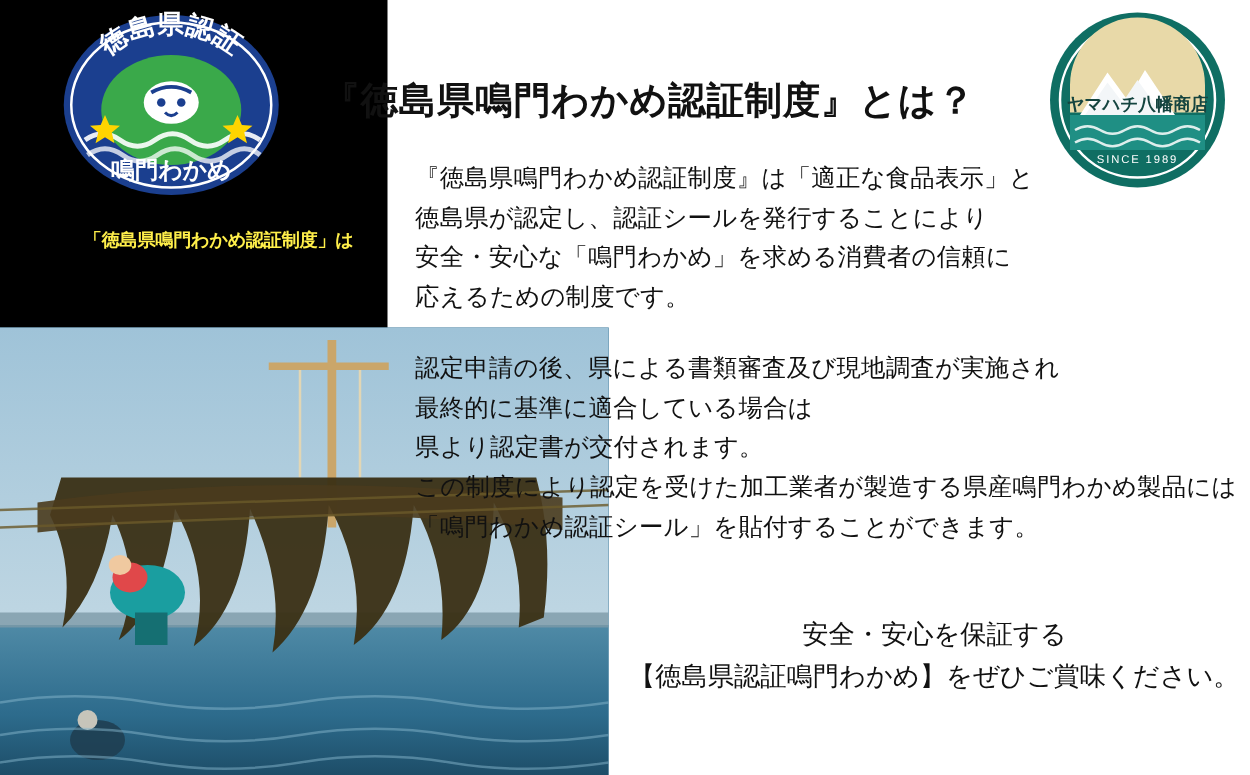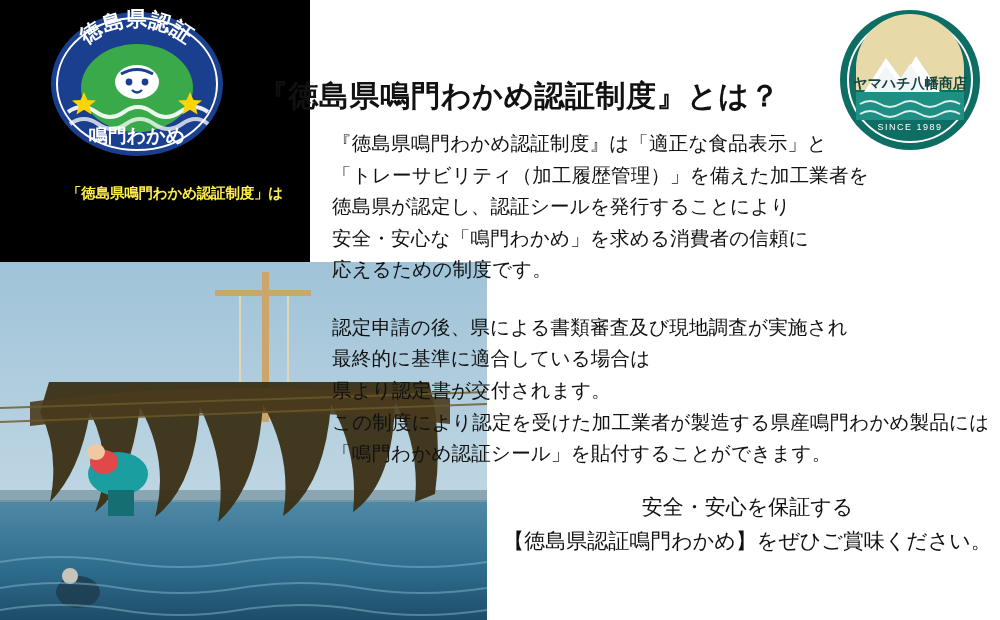--- a/index.html
+++ b/index.html
@@ -68,21 +68,21 @@
     right: 18px;
     top: 8px;
     width: 144px;
     height: 144px;
   }
 
   
   .title {
     position: absolute;
     left: 258px;
-    top: 56px;
+    top: 40px;
     font-size: 30px;
     font-weight: bold;
     letter-spacing: 0.5px;
     white-space: nowrap;
   }
 
   
   .body-block {
     position: absolute;
     left: 332px;
@@ -220,21 +220,20 @@
     </g>
     <text x="72" y="80" text-anchor="middle" font-family="'Liberation Sans','DejaVu Sans',sans-serif" font-size="14" font-weight="bold" fill="#14443f">ヤマハチ八幡商店</text>
     <text x="72" y="122" text-anchor="middle" font-family="'Liberation Sans','DejaVu Sans',sans-serif" font-size="9" letter-spacing="1.5" fill="#ffffff">SINCE 1989</text>
   </svg>
 </div>
 
 <h1 class="title">『徳島県鳴門わかめ認証制度』とは？</h1>
 
 <div class="body-block">
   <p>『徳島県鳴門わかめ認証制度』は「適正な食品表示」と</p>
-  <p>「トレーサビリティ（加工履歴管理）」を備えた加工業者を</p>
   <p>徳島県が認定し、認証シールを発行することにより</p>
   <p>安全・安心な「鳴門わかめ」を求める消費者の信頼に</p>
   <p>応えるための制度です。</p>
   <div class="para-gap"></div>
   <p>認定申請の後、県による書類審査及び現地調査が実施され</p>
   <p>最終的に基準に適合している場合は</p>
   <p>県より認定書が交付されます。</p>
   <p>この制度により認定を受けた加工業者が製造する県産鳴門わかめ製品には</p>
   <p>「鳴門わかめ認証シール」を貼付することができます。</p>
 </div>

